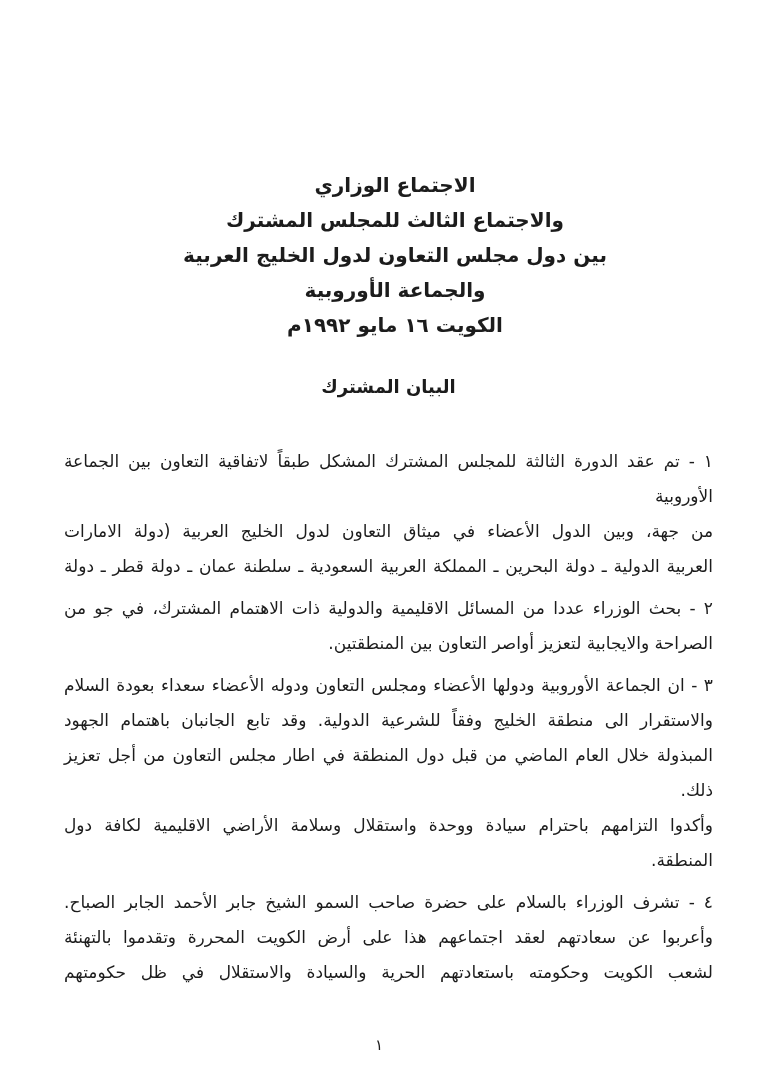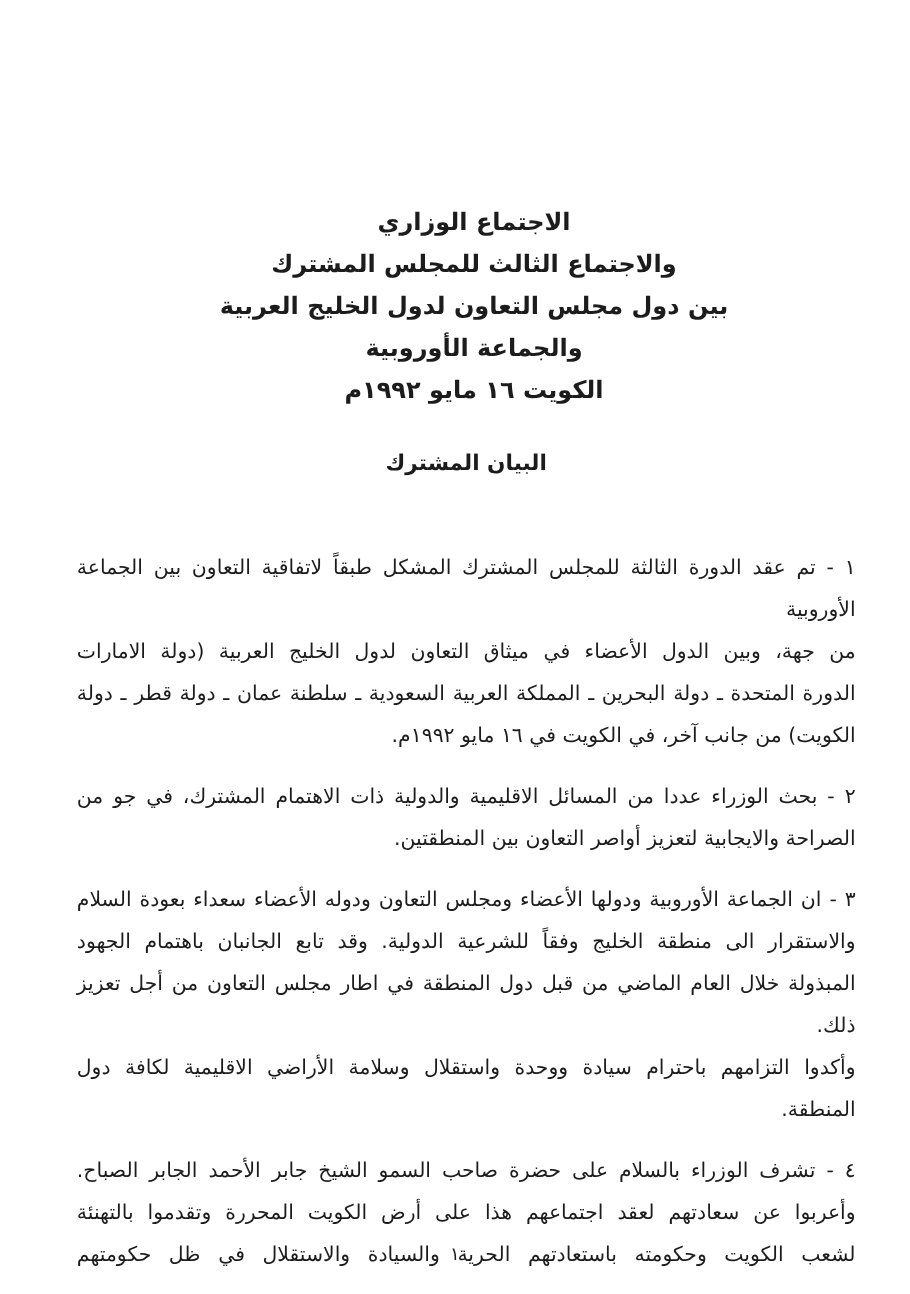--- a/index.html
+++ b/index.html
@@ -42,21 +42,21 @@
     padding-left: 19px;
   }
   .body-block {
     position: absolute;
     top: 440px;
     right: 45px;
     left: 64px;
     font-size: 17px;
   }
   .paragraph {
-    margin: 16px 0 7px 0;
+    margin: 4px 0 7px 0;
   }
   .line {
     line-height: 35px;
     text-align: justify;
     text-align-last: justify;
     white-space: normal;
   }
   .line.end {
     text-align-last: right;
   }
@@ -82,22 +82,21 @@
     <div class="title-line">الكويت ١٦ مايو ١٩٩٢م</div>
   </div>
 
   <div class="section-heading">البيان المشترك</div>
 
   <div class="body-block">
 
     <div class="paragraph">
       <div class="line">١ - تم عقد الدورة الثالثة للمجلس المشترك المشكل طبقاً لاتفاقية التعاون بين الجماعة الأوروبية</div>
       <div class="line">من جهة، وبين الدول الأعضاء في ميثاق التعاون لدول الخليج العربية (دولة الامارات</div>
-      <div class="line">الدورة المتحدة ـ دولة البحرين ـ المملكة العربية السعودية ـ سلطنة عمان ـ دولة قطر ـ دولة</div>
-      <div class="line end">الكويت) من جانب آخر، في الكويت في ١٦ مايو ١٩٩٢م.</div>
+      <div class="line">العربية الدولية ـ دولة البحرين ـ المملكة العربية السعودية ـ سلطنة عمان ـ دولة قطر ـ دولة</div>
     </div>
 
     <div class="paragraph">
       <div class="line">٢ - بحث الوزراء عددا من المسائل الاقليمية والدولية ذات الاهتمام المشترك، في جو من</div>
       <div class="line end">الصراحة والايجابية لتعزيز أواصر التعاون بين المنطقتين.</div>
     </div>
 
     <div class="paragraph">
       <div class="line">٣ - ان الجماعة الأوروبية ودولها الأعضاء ومجلس التعاون ودوله الأعضاء سعداء بعودة السلام</div>
       <div class="line">والاستقرار الى منطقة الخليج وفقاً للشرعية الدولية. وقد تابع الجانبان باهتمام الجهود</div>

